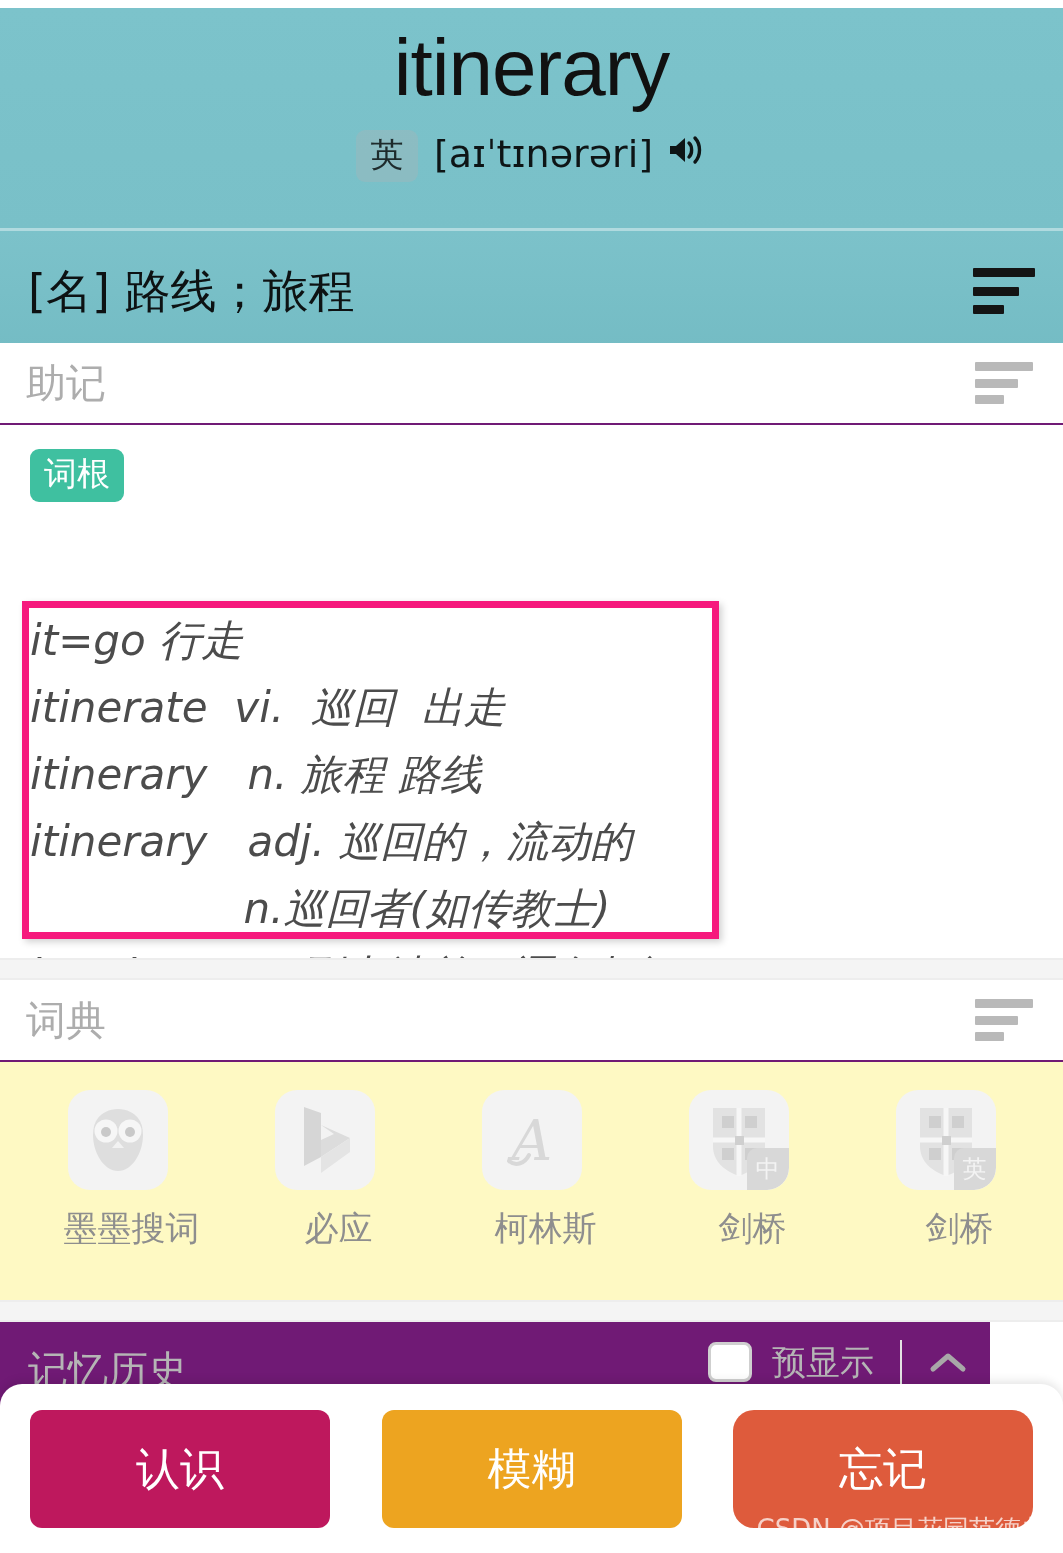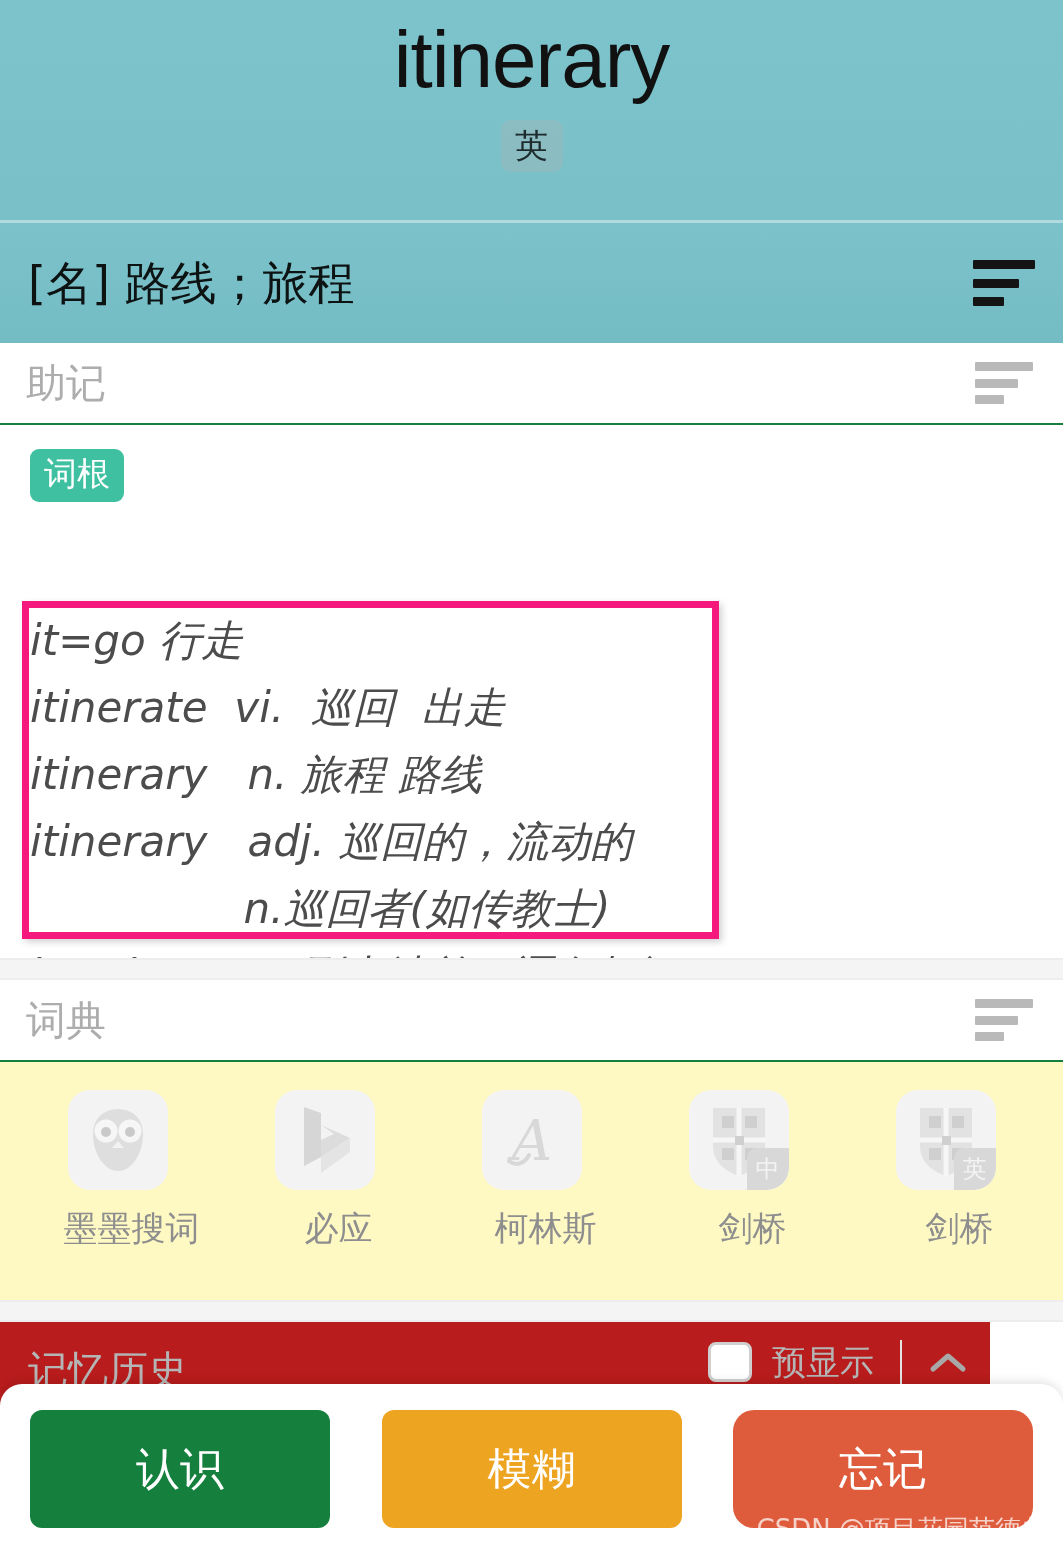--- a/index.html
+++ b/index.html
@@ -10,21 +10,21 @@
     overflow: hidden;
   }
   #app {
     position: relative;
     width: 1063px; height: 1553px;
     background: #ffffff;
   }
 
   
   .header {
-    position: absolute; left: 0; top: 0;
+    position: absolute; left: 0; top: 8px;
     width: 1063px; height: 343px;
     background: #78c0c8;
   }
   .word-block {
     position: absolute; left: 0; top: 0;
     width: 1063px; height: 222px;
     background: linear-gradient(180deg, #7cc3cb 0%, #79c0c8 100%);
   }
   .word {
     position: absolute; left: 0; top: 14px; width: 1063px;
@@ -82,21 +82,21 @@
   .sort-icon-wrap i:nth-child(2) { width: 74%; }
   .sort-icon-wrap i:nth-child(3) { width: 50%; }
   .sort-icon-wrap.gray i { background: #b9b9b9; }
 
   
   .section-head {
     position: relative;
     width: 1063px; height: 82px;
     background: #ffffff;
     display: flex; align-items: center;
-    border-bottom: 2px solid #15803d;
+    border-bottom: 2px solid #701a75;
   }
   .section-head .title {
     margin-left: 26px;
     font-size: 40px; line-height: 50px;
     color: #adadad; font-weight: 400;
     font-family: "DejaVu Sans", sans-serif;
   }
   .section-head .sort-icon-wrap { right: 30px; width: 58px; height: 42px; }
 
   
@@ -179,21 +179,21 @@
     border-radius: 10px 0 22px 0;
     display: flex; align-items: center; justify-content: center;
     color: #f3f3f3; font-size: 24px; line-height: 24px;
     font-family: "DejaVu Sans", sans-serif;
   }
 
   
   .history-bar {
     position: absolute; left: 0; top: 1322px;
     width: 990px; height: 96px;
-    background: #b91c1c;
+    background: #701a75;
     display: flex; align-items: center;
   }
   .history-title {
     margin-left: 28px;
     font-size: 40px; line-height: 50px; color: #b5b5b5;
     font-family: "DejaVu Sans", sans-serif;
   }
   .history-right {
     position: absolute; right: 22px; top: 18px;
     display: flex; align-items: center; gap: 20px;
@@ -245,20 +245,25 @@
 
 <div id="app">
 
   <div class="header">
 
     <div class="word-block">
       <div class="word">itinerary</div>
 
       <div class="phonetic-row">
         <span class="lang-badge">英</span>
+        <span class="phonetic"><span>[aɪˈtɪnərəri]</span><span class="speaker-icon"><svg width="46" height="40" viewBox="0 0 46 40">
+                <path d="M9 16h6l9-8v24l-9-8H9z" fill="#0e1516"></path>
+                <path d="M28 13c3.5 3 3.5 11 0 14" stroke="#0e1516" stroke-width="3.4" fill="none" stroke-linecap="round"></path>
+                <path d="M34 8c6 6.5 6 17.5 0 24" stroke="#0e1516" stroke-width="3.4" fill="none" stroke-linecap="round"></path>
+              </svg></span></span>
       </div>
     </div>
 
     <div class="header-divider"></div>
 
     <div class="def-row">
       <div class="definition">[名] 路线；旅程</div>
       <div class="sort-icon-wrap">
         <i></i>
           <i></i>
@@ -389,19 +394,19 @@
       <span class="vdiv"></span>
       <span class="chevron-up">
         <svg width="38" height="26" viewBox="0 0 38 26">
             <path d="M4 20L19 7l15 13" stroke="#a8a8a8" stroke-width="5" fill="none" stroke-linecap="round" stroke-linejoin="round"></path>
           </svg>
       </span>
     </div>
   </div>
 
   <div class="action-sheet">
-    <button class="act-btn" id="btn0" style="background: #15803d;">认识</button>
+    <button class="act-btn" id="btn0" style="background: #be185d;">认识</button>
     <button class="act-btn" id="btn1" style="background: rgb(237, 164, 32);">模糊</button>
     <button class="act-btn" id="btn2" style="background: rgb(222, 91, 60); border-radius: 21px;">忘记</button>
     <span class="watermark">CSDN @项目花园范德彪</span>
   </div>
 
 </div>
 
 </body></html>

